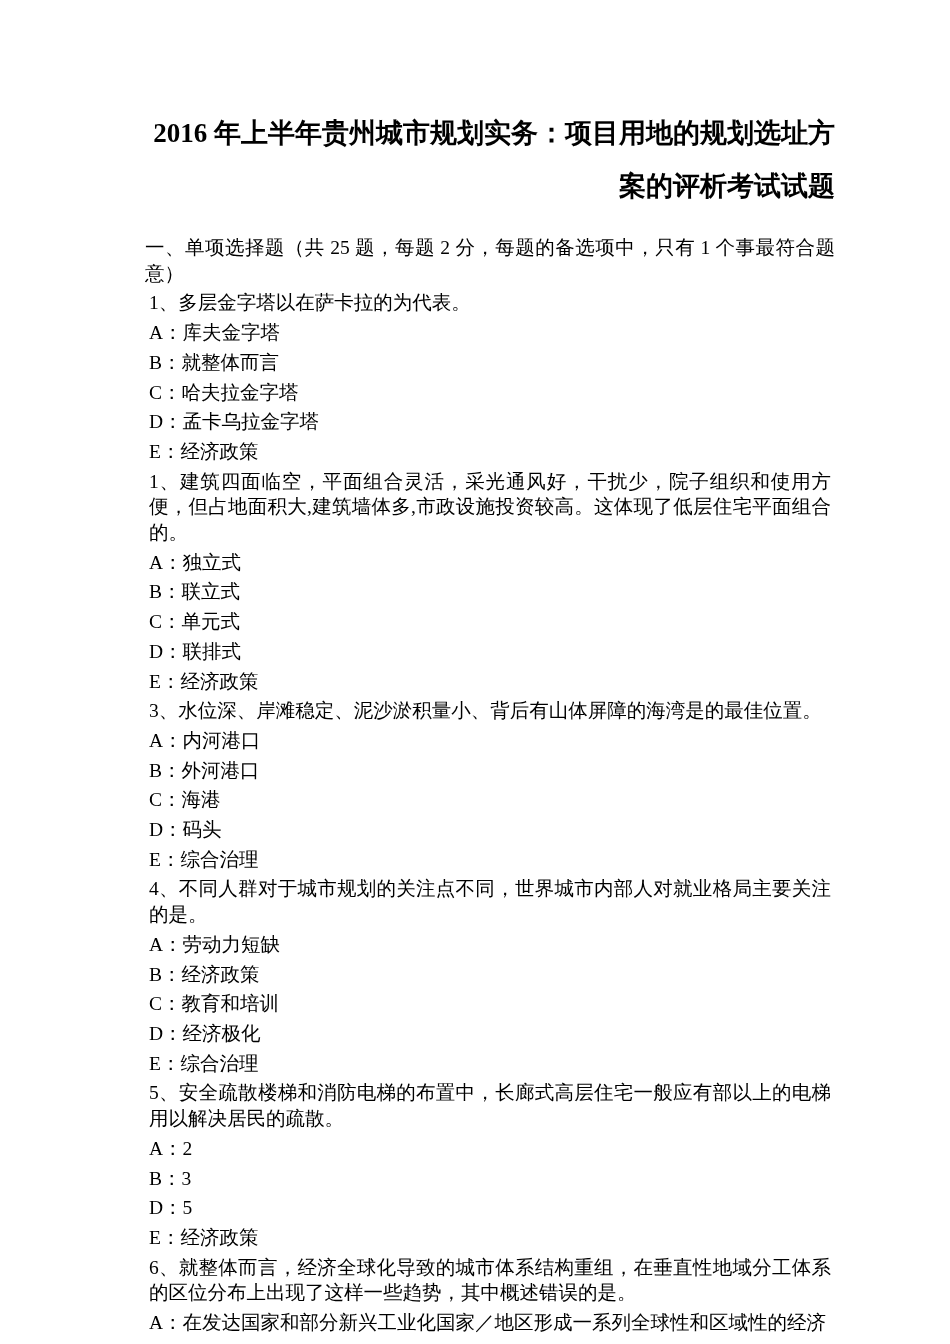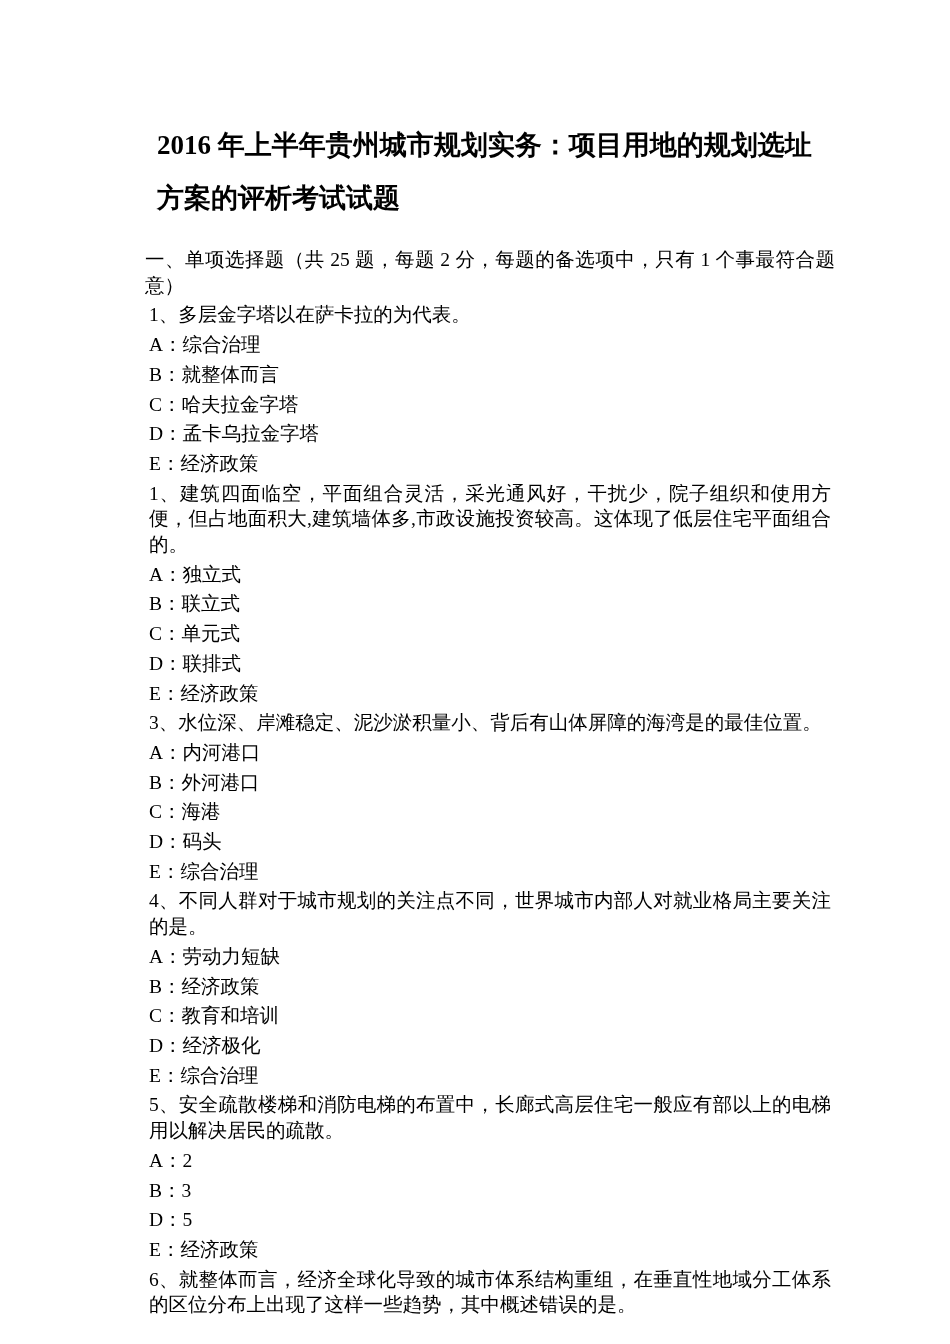--- a/index.html
+++ b/index.html
@@ -17,22 +17,22 @@
   .page {
     position: absolute;
     left: 145px;
     top: 107px;
     width: 690px;
   }
   .doc-title {
     font-size: 27px;
     font-weight: bold;
     line-height: 53px;
-    text-align: left;
-    margin: 12px;
+    text-align: right;
+    margin: 0;
   }
   .section-heading {
     font-size: 19.5px;
     font-weight: normal;
     line-height: 25.7px;
     margin: 22px 0 0 0;
     text-align: justify;
     text-justify: inter-ideograph;
   }
   .line {
@@ -49,21 +49,21 @@
 <body>
 
 <div class="page">
   <h1 class="doc-title">2016 年上半年贵州城市规划实务：项目用地的规划选址方案的评析考试试题</h1>
 
   <h2 class="section-heading">一、单项选择题（共 25 题，每题 2 分，每题的备选项中，只有 1 个事最符合题意）</h2>
 
   <div id="question-list">
       <div>
         <p class="line qtext">1、多层金字塔以在萨卡拉的为代表。</p>
-        <p class="line">A：综合治理</p>
+        <p class="line">A：库夫金字塔</p>
         <p class="line">B：就整体而言</p>
         <p class="line">C：哈夫拉金字塔</p>
         <p class="line">D：孟卡乌拉金字塔</p>
         <p class="line">E：经济政策</p>
       </div>
       <div>
         <p class="line qtext">1、建筑四面临空，平面组合灵活，采光通风好，干扰少，院子组织和使用方便，但占地面积大,建筑墙体多,市政设施投资较高。这体现了低层住宅平面组合的。</p>
         <p class="line">A：独立式</p>
         <p class="line">B：联立式</p>
         <p class="line">C：单元式</p>
@@ -88,15 +88,16 @@
       </div>
       <div>
         <p class="line qtext">5、安全疏散楼梯和消防电梯的布置中，长廊式高层住宅一般应有部以上的电梯用以解决居民的疏散。</p>
         <p class="line">A：2</p>
         <p class="line">B：3</p>
         <p class="line">D：5</p>
         <p class="line">E：经济政策</p>
       </div>
       <div>
         <p class="line qtext">6、就整体而言，经济全球化导致的城市体系结构重组，在垂直性地域分工体系的区位分布上出现了这样一些趋势，其中概述错误的是。</p>
+        <p class="line">A：在发达国家和部分新兴工业化国家／地区形成一系列全球性和区域性的经济</p>
       </div>
     </div>
 </div>
 
 </body></html>

